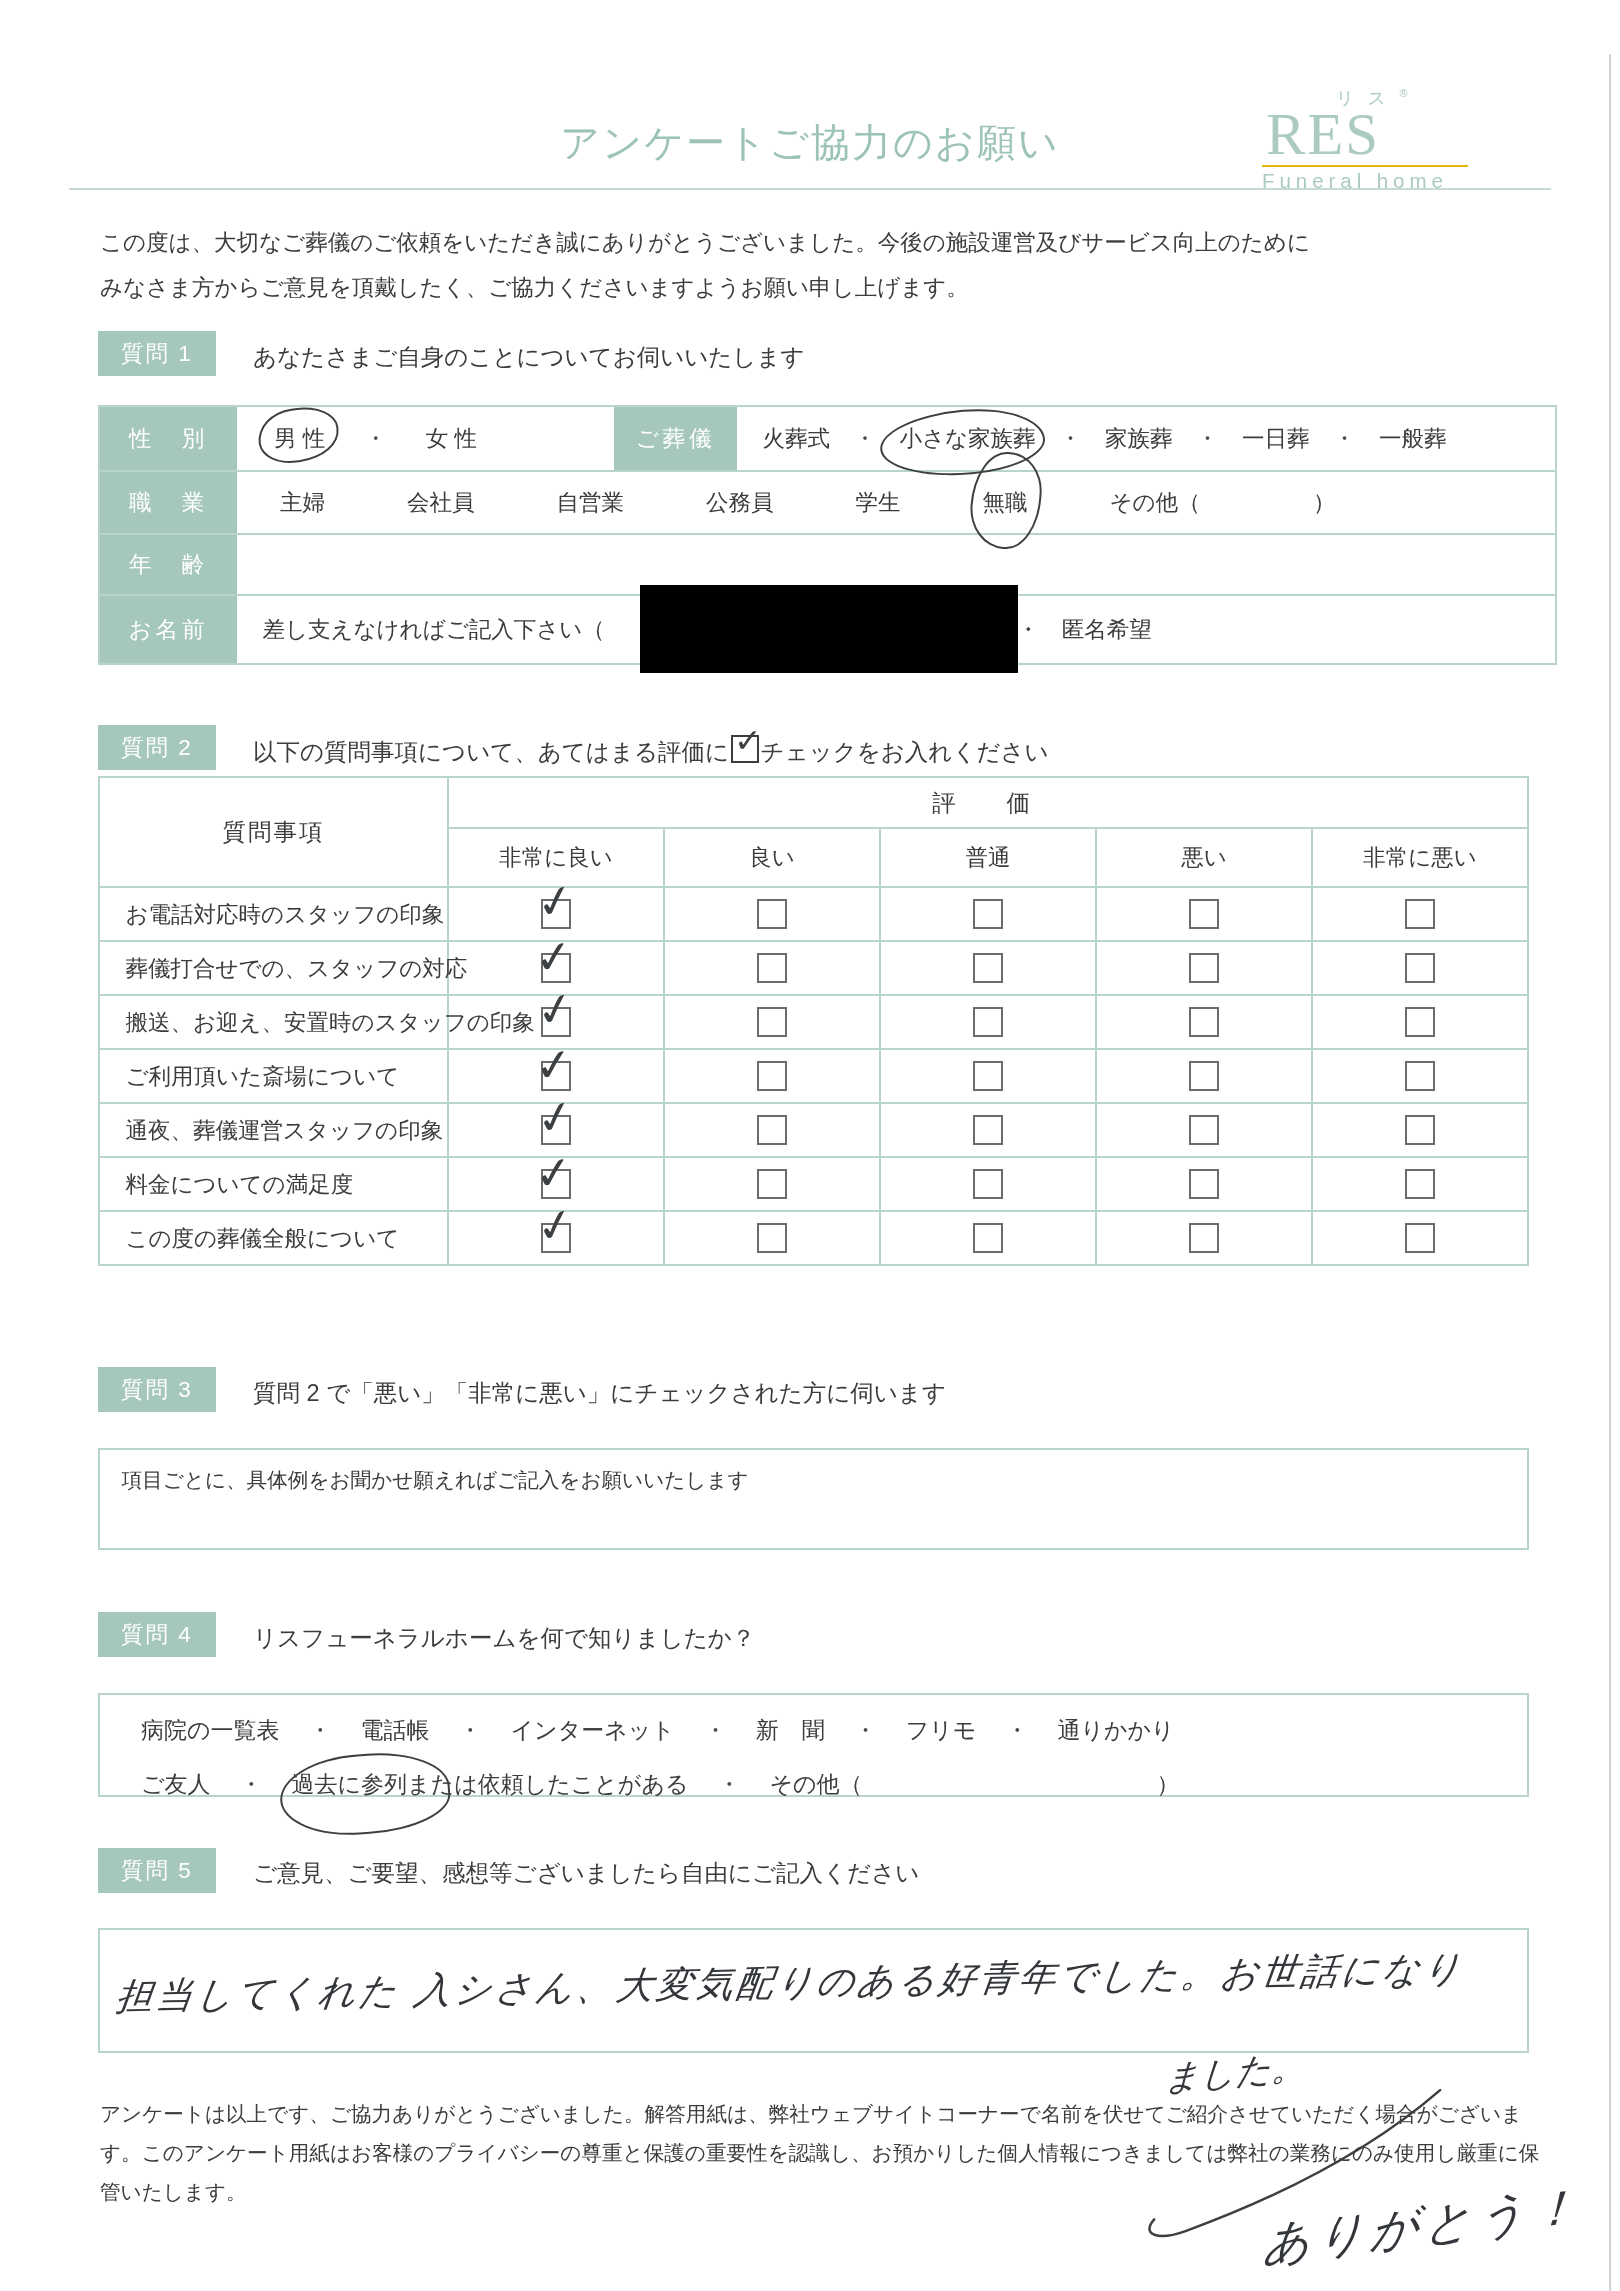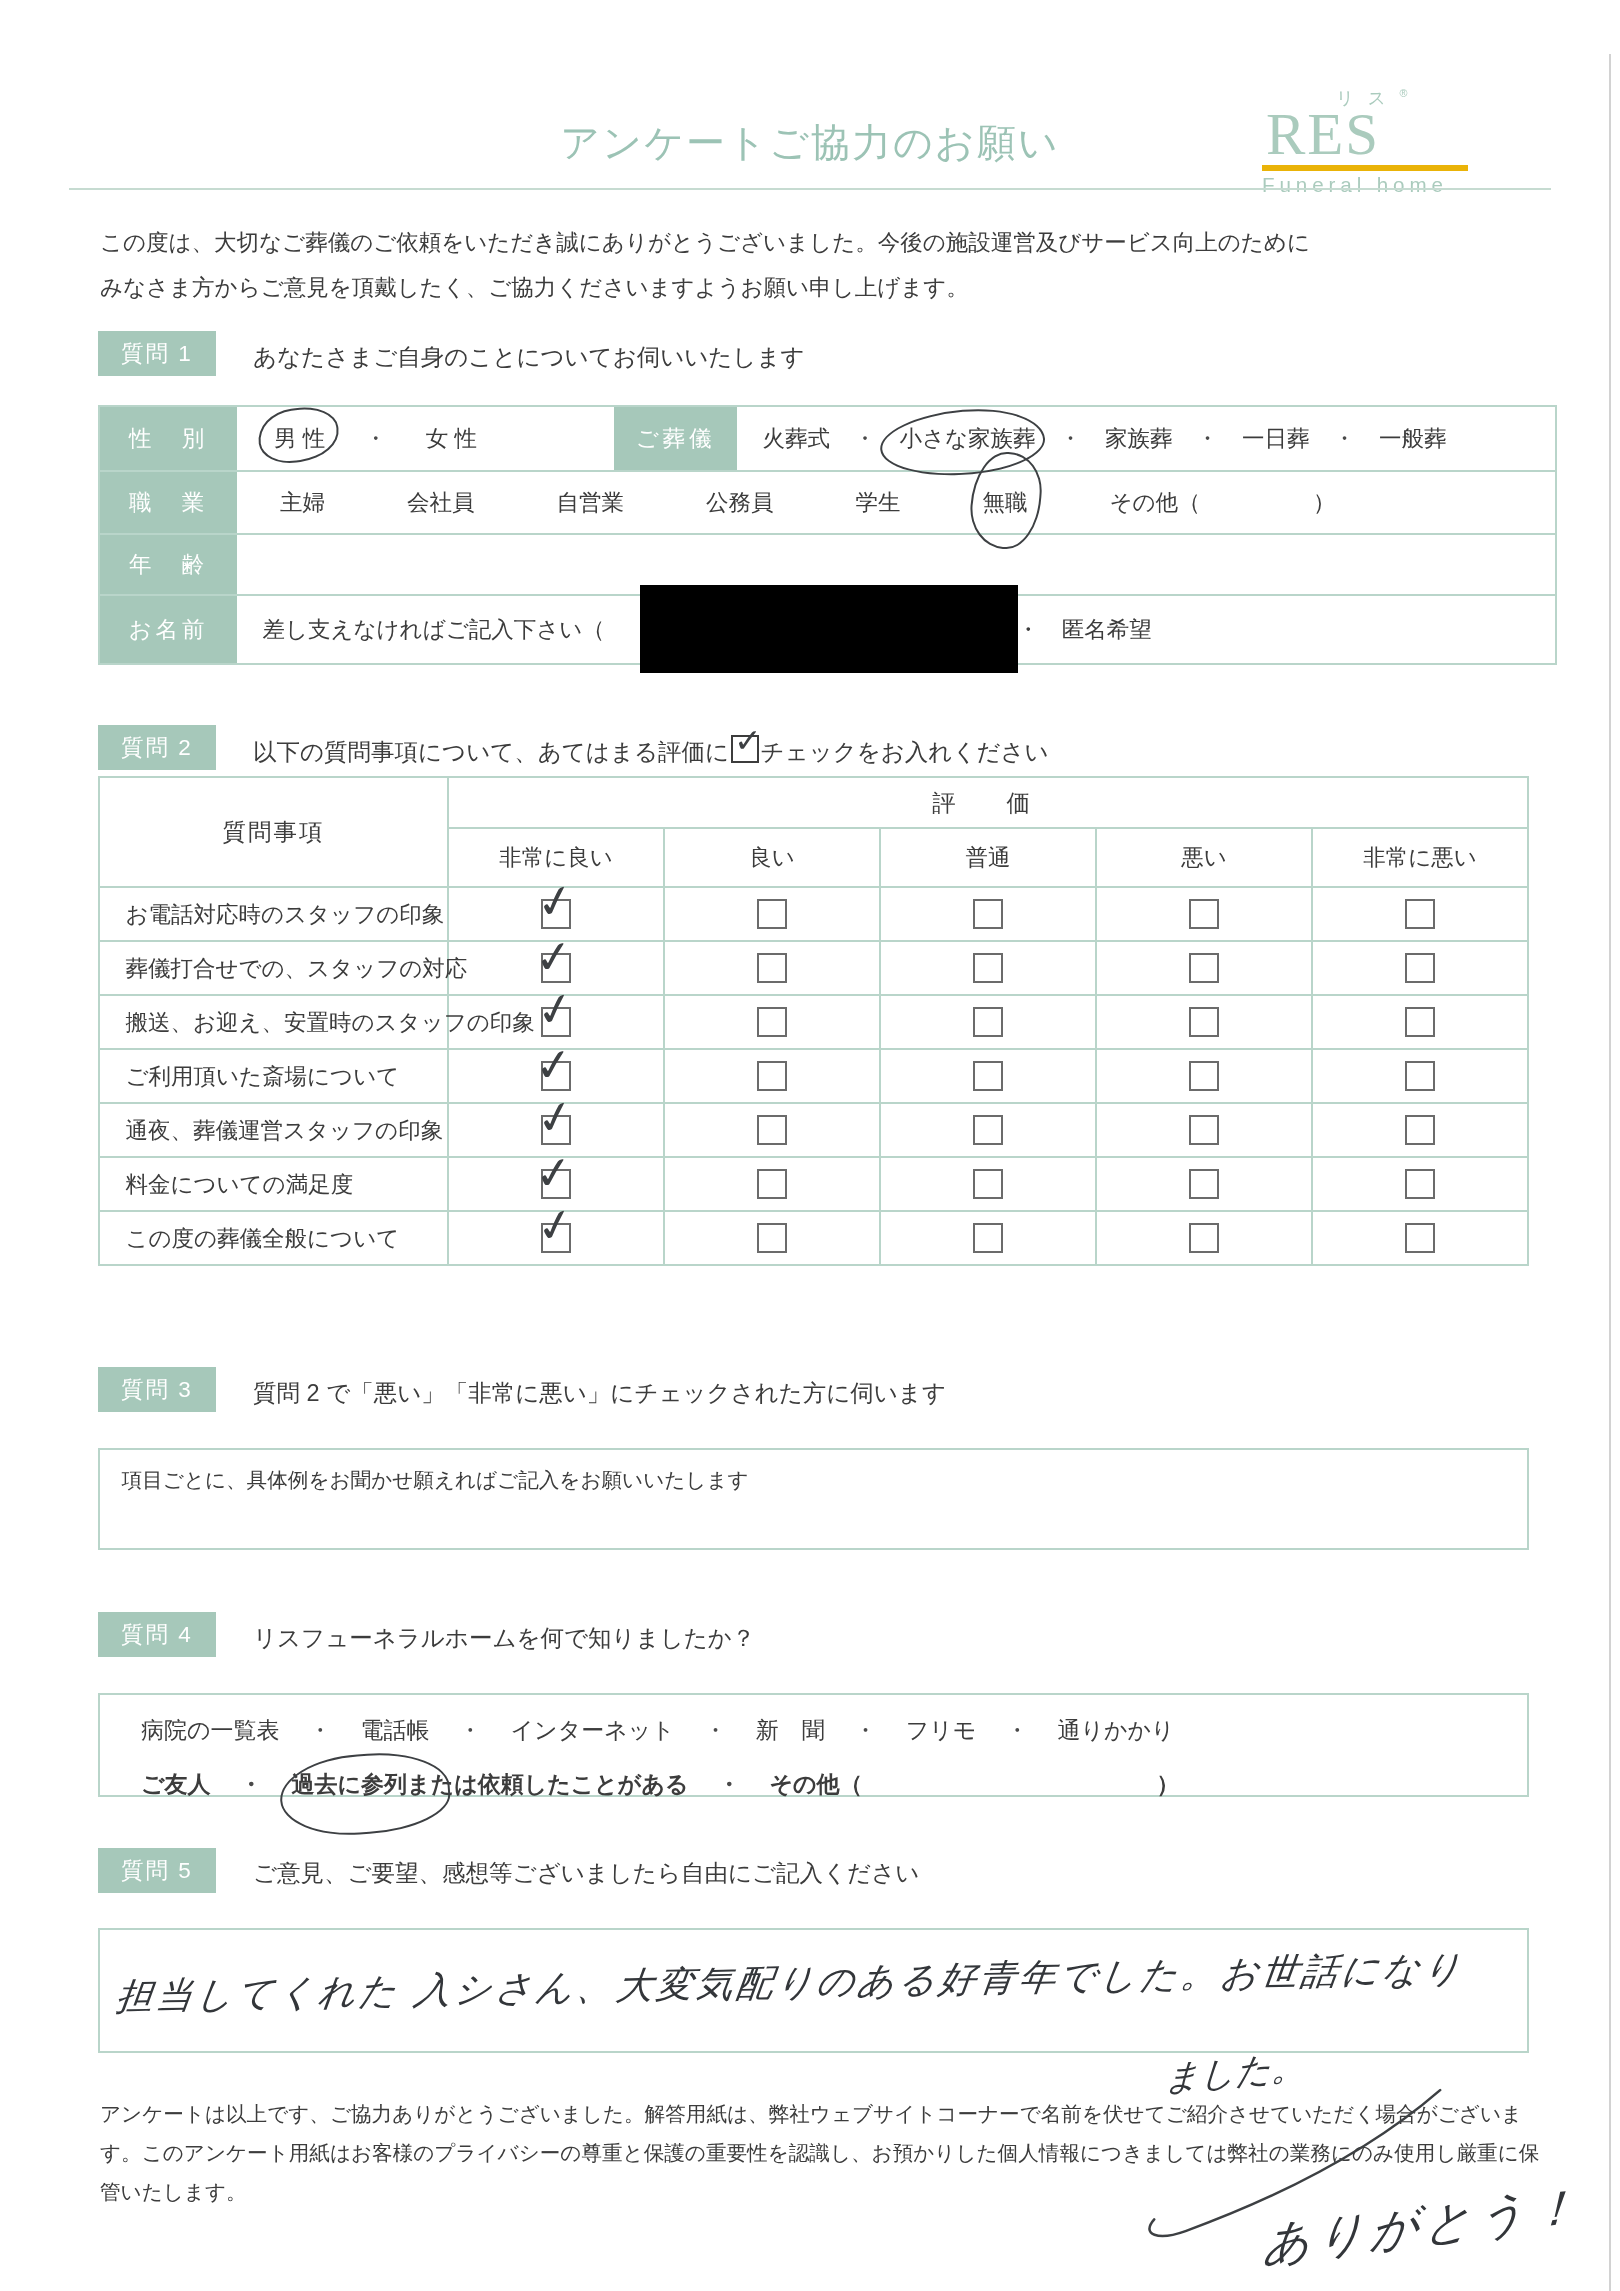--- a/index.html
+++ b/index.html
@@ -15,21 +15,21 @@
     font-family:"Liberation Sans","DejaVu Sans",sans-serif;color:var(--ink);
     overflow:hidden;margin:0 auto;
   }
   .scan-edge{position:absolute;right:8.8px;top:54px;bottom:0;width:2px;background:#d2d2d2;}
   
   .title{position:absolute;left:0;right:0;top:116px;text-align:center;font-size:39px;color:var(--title);letter-spacing:2px;}
   .logo{position:absolute;right:125px;top:86px;width:235px;color:#aacbbd;text-align:left;}
   .logo-kana{font-size:17.6px;letter-spacing:13.7px;margin-left:76px;height:19.6px;}
   .logo-kana .reg{font-size:10.8px;letter-spacing:0;vertical-align:super;}
   .logo-name{font-family:"Liberation Serif","DejaVu Serif",serif;font-size:59px;line-height:57px;letter-spacing:2px;margin-left:5.9px;}
-  .logo-sub{font-size:20.6px;letter-spacing:4.9px;margin-top:2px;margin-left:2px;border-top:6px solid #eab308;padding-top:2.9px;width:206px;}
+  .logo-sub{font-size:20.6px;letter-spacing:4.9px;margin-top:2px;margin-left:2px;border-top:2px solid #eab308;padding-top:2.9px;width:206px;}
   .rule{position:absolute;left:69px;right:69px;top:188px;border-top:2px solid #c6dbd1;}
   .intro{position:absolute;left:100px;top:220px;width:1402px;font-size:22.5px;line-height:2.0;}
   
   .badge{position:absolute;left:98px;width:118px;height:45px;background:var(--accent);color:#fff;
          display:flex;align-items:center;justify-content:center;font-size:22.5px;letter-spacing:2px;}
   .qhead{position:absolute;left:253px;font-size:23.5px;}
   
   .t1{position:absolute;left:98px;top:405px;width:1459px;border:2px solid var(--bline);box-sizing:border-box;}
   .t1-row{display:grid;box-sizing:border-box;border-top:2px solid var(--bline);}
   .t1-row.first{border-top:none;}
@@ -248,21 +248,21 @@
       <span class="opt">電話帳</span>
       <span class="sep">・</span>
       <span class="opt">インターネット</span>
       <span class="sep">・</span>
       <span class="opt">新　聞</span>
       <span class="sep">・</span>
       <span class="opt">フリモ</span>
       <span class="sep">・</span>
       <span class="opt">通りかかり</span>
     </div>
-    <div class="q4line" style="margin-top:11.8px;font-weight:bold;">
+    <div class="q4line" style="margin-top:11.8px;">
       <span class="opt">ご友人</span>
       <span class="sep">・</span>
       <span class="opt"><span class="opt"><span>過去に参列</span><i class="circ c-past"></i></span><span>または依頼したことがある</span></span>
       <span class="sep">・</span>
       <span class="opt"><span>その他（</span><span class="q4gap"></span><span>）</span></span>
     </div>
   </div>
 
   <div class="badge" style="top:1848px;">質問 5</div>
   <div class="qhead" style="top:1857px;">ご意見、ご要望、感想等ございましたら自由にご記入ください</div>

